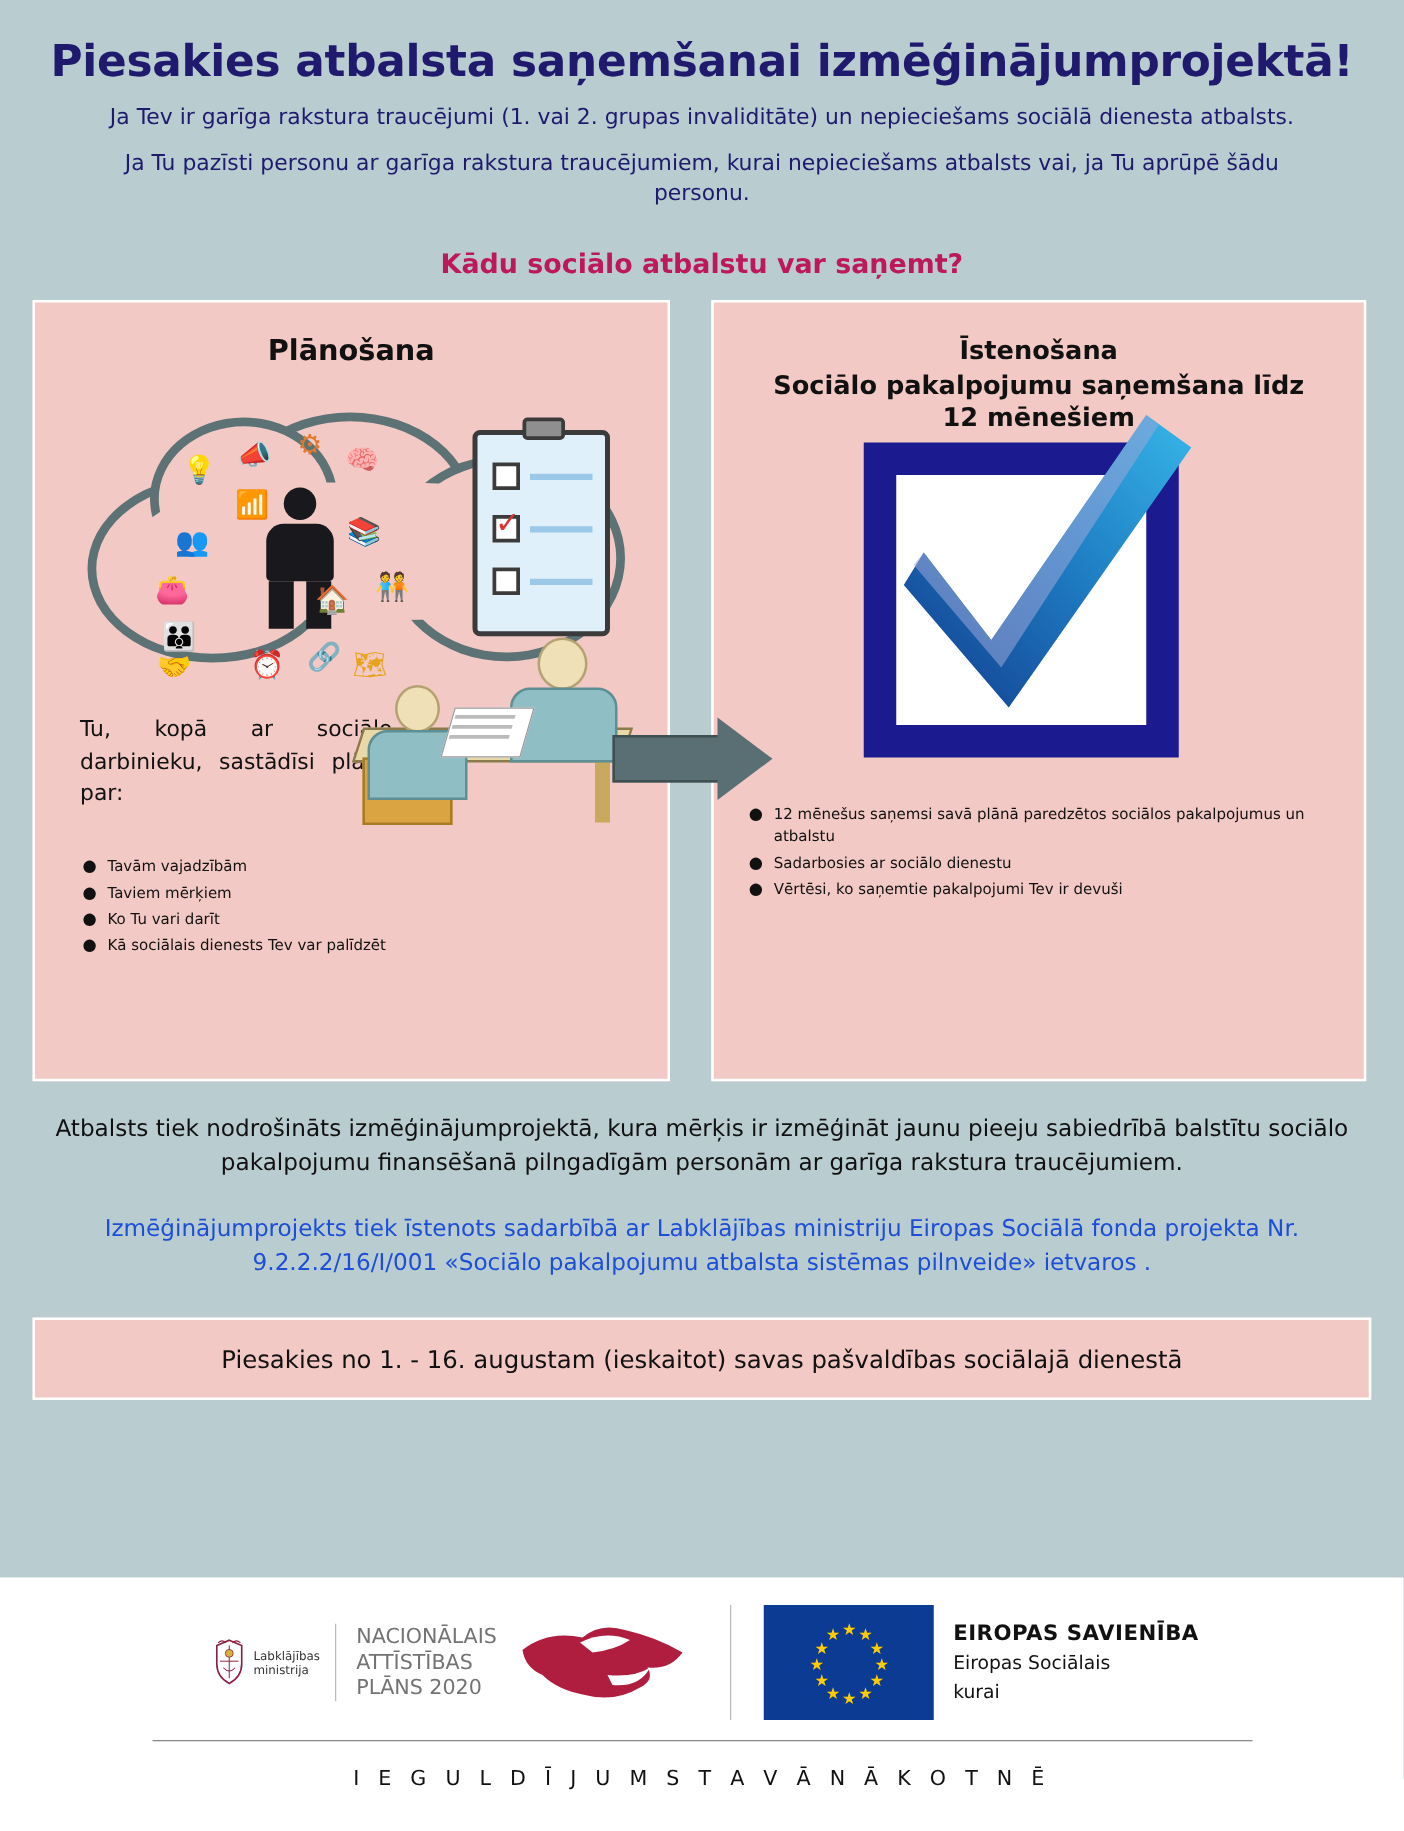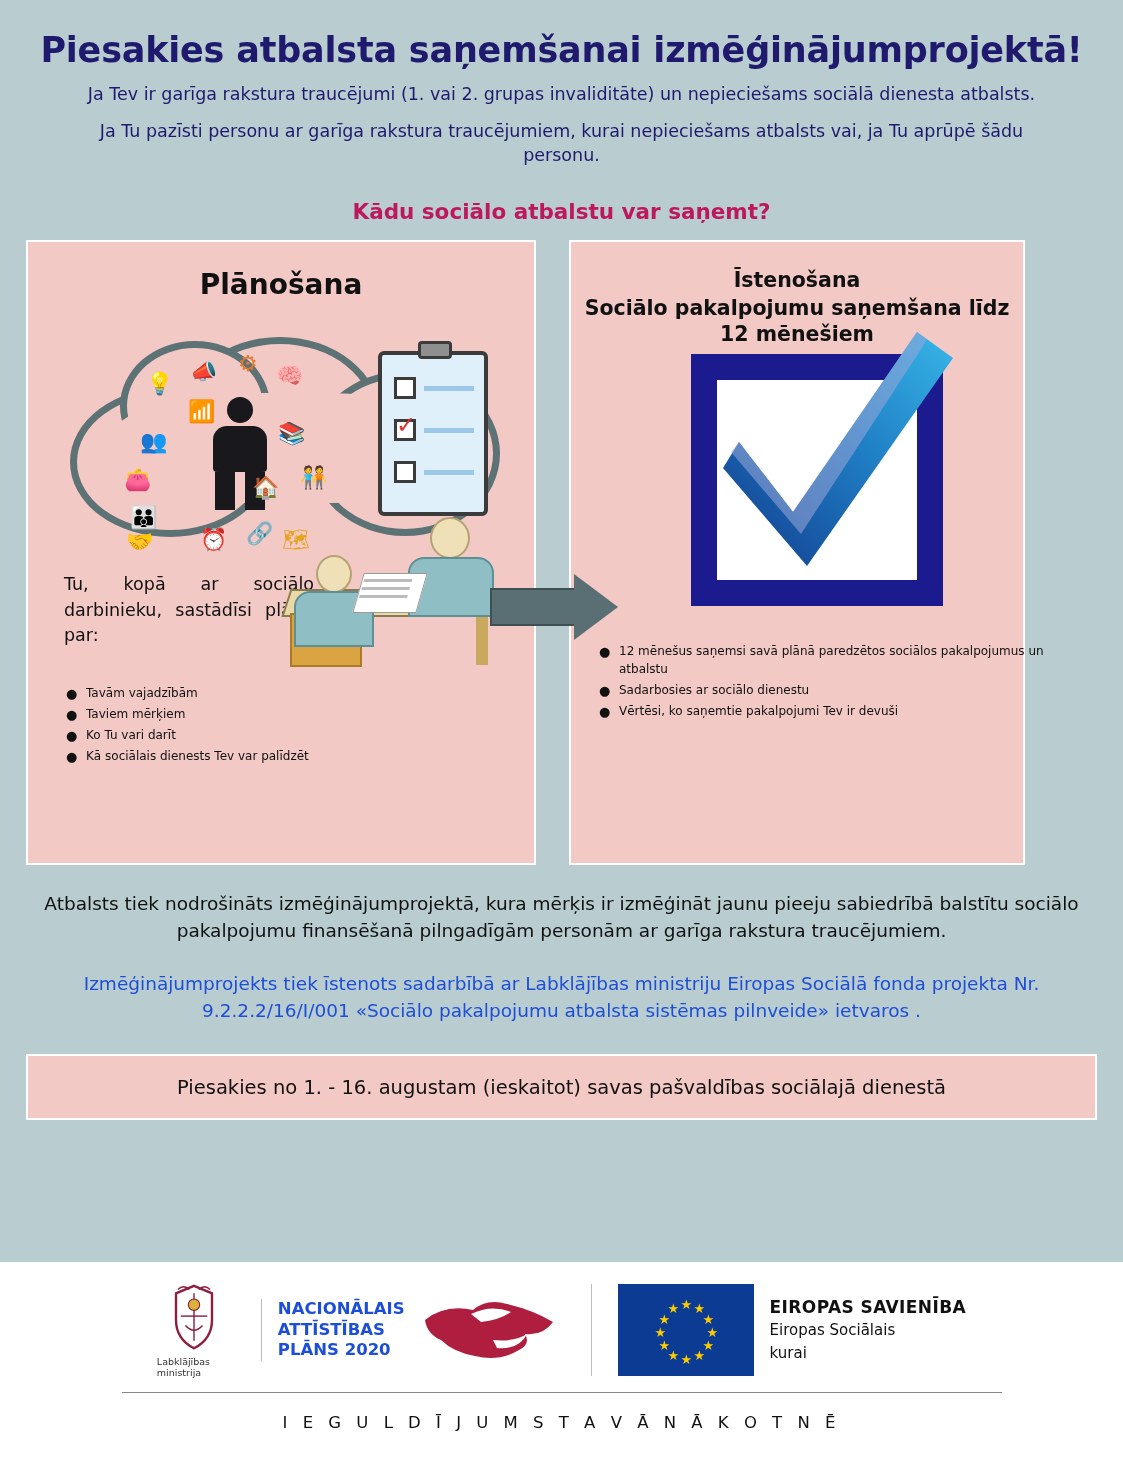--- a/index.html
+++ b/index.html
@@ -63,24 +63,24 @@
     gap: 33px;
     margin-top: 16px;
     padding: 0 4px;
   }
   .panel {
     background: #f2c9c4;
     border: 2px solid #ffffff;
     position: relative;
   }
   .panel-left { width: 510px; height: 625px; }
-  .panel-right { width: 456px; height: 625px; }
+  .panel-right { width: 524px; height: 625px; }
   .panel-title {
     text-align: center;
-    font-size: 28px;
+    font-size: 23px;
     font-weight: bold;
     color: #111;
     padding-top: 26px;
   }
   .panel-title-sm { font-size: 20.5px; }
   .illus-left {
     position: relative;
     width: 100%;
     height: 340px;
     margin-top: 4px;
@@ -271,25 +271,25 @@
   .logos {
     display: flex;
     align-items: center;
     justify-content: center;
     gap: 0;
     padding-top: 20px;
   }
   .logo-lv { display: flex; align-items: center; gap: 0; }
   .crest {
     width: 92px; height: 96px;
-    display: flex; flex-direction: column; align-items: flex-start; justify-content: flex-end;
+    display: flex; flex-direction: row; align-items: center; justify-content: flex-end;
   }
   .crest-cap { font-size: 9.5px; color: #333; margin-top: 2px; }
   .nap {
-    color: #1d4ed8; font-weight: bold; font-size: 16.5px; line-height: 1.25;
+    color: #737373; font-weight: normal; font-size: 16.5px; line-height: 1.25;
     padding-left: 16px; border-left: 1px solid #bbb; margin-left: 12px;
   }
   .lv-map { width: 150px; height: 80px; position: relative; margin-left: 10px; }
   .divider-v { width: 1px; height: 92px; background: #bbb; margin: 0 26px; }
   .eu { display: flex; align-items: center; gap: 16px; }
   .eu-flag {
     width: 136px; height: 92px; background: #0b3b92; position: relative;
   }
   .star { position: absolute; color: #ffcc00; font-size: 13px; line-height: 1; }
   .eu-text-1 { font-size: 17px; font-weight: bold; color: #111; letter-spacing: 0.4px; }

